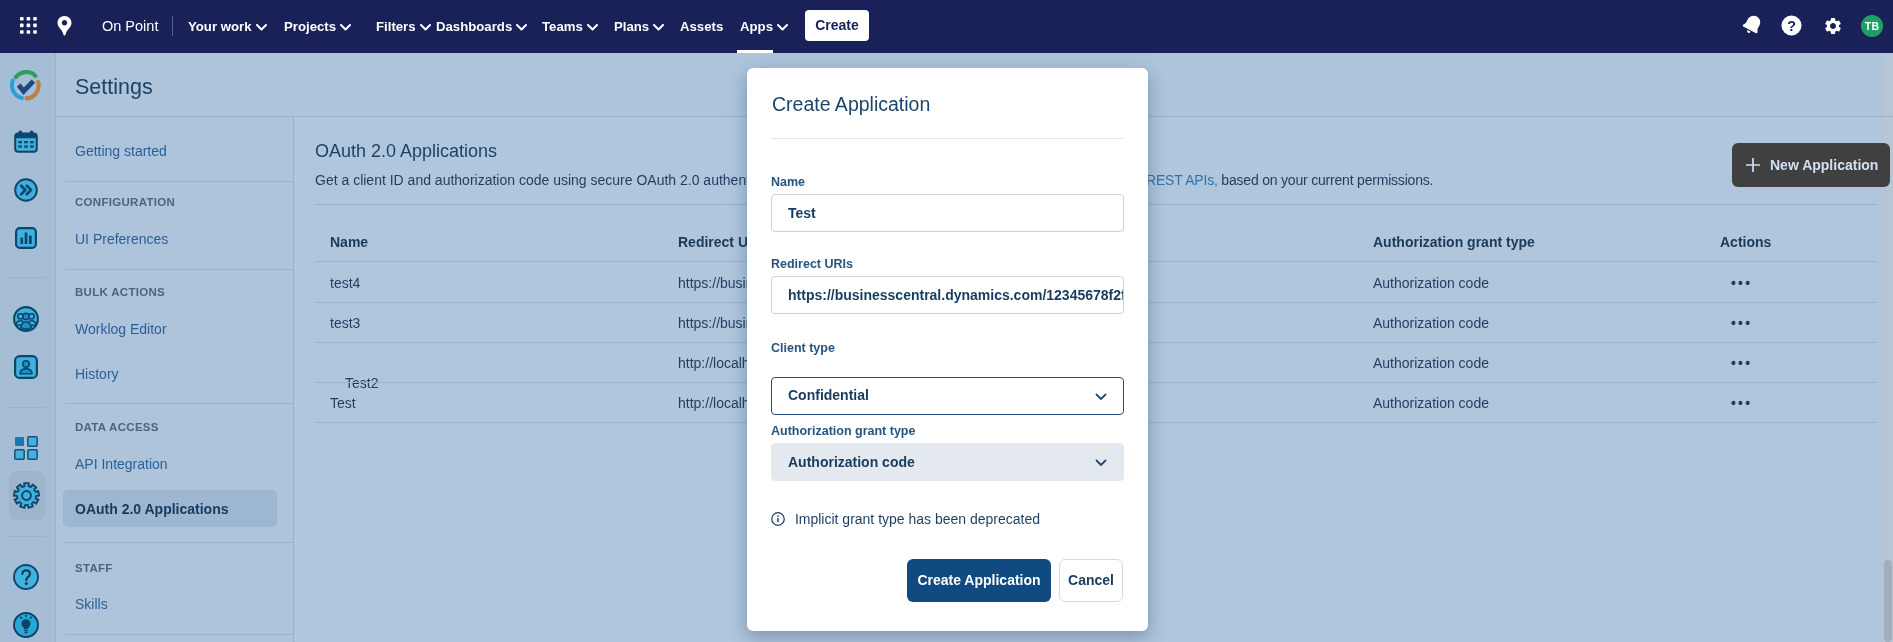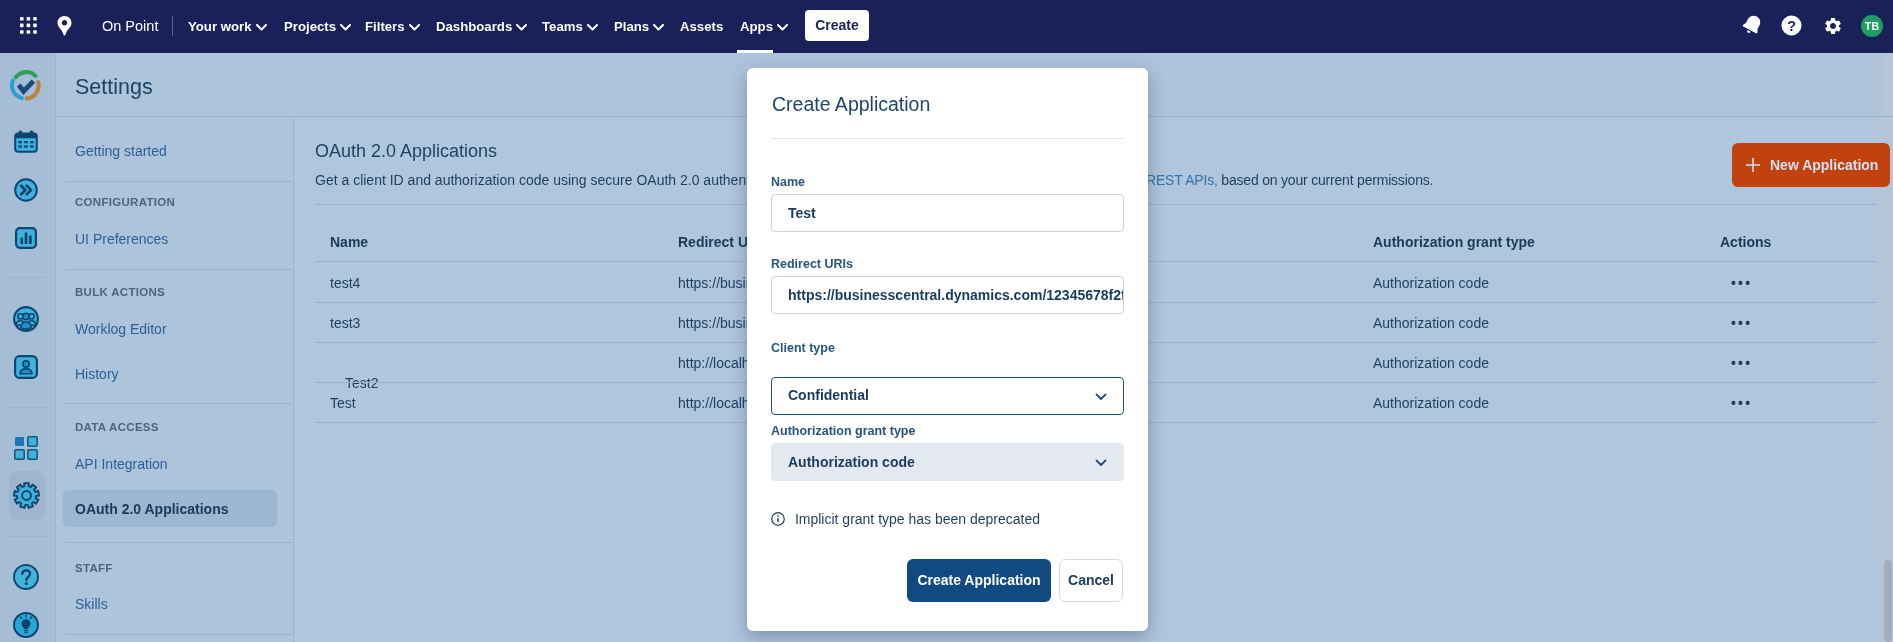--- a/index.html
+++ b/index.html
@@ -32,21 +32,21 @@
   .mlink { position:absolute; left:75px; font-size:14px; color:#2a5f97; white-space:nowrap; }
   .msec  { position:absolute; left:75px; font-size:11.5px; font-weight:700; color:#4e6478; letter-spacing:.3px; white-space:nowrap; }
   #pill { position:absolute; left:63px; top:490px; width:214px; height:37px; background:#9db6d2; border-radius:5px; }
   #pill span { position:absolute; left:12px; top:11px; font-size:14px; font-weight:700; color:#173a5c; }
 
   
   #h1 { position:absolute; left:315px; top:141px; font-size:18px; color:#1c4366; }
   #sub { position:absolute; left:315px; top:172px; font-size:14px; color:#1e3d5f; white-space:nowrap; }
   #sub a, #sub2 a { color:#3173a9; text-decoration:none; }
   #sub2 { position:absolute; left:1146px; top:172px; letter-spacing:-0.2px; font-size:14px; color:#1e3d5f; white-space:nowrap; }
-  #newapp { position:absolute; left:1732px; top:143px; width:158px; height:44px; background:#c2410c; border-radius:6px; color:#cfe0f1; }
+  #newapp { position:absolute; left:1732px; top:143px; width:158px; height:44px; background:#404040; border-radius:6px; color:#cfe0f1; }
   #newapp .tx { position:absolute; left:38px; top:14px; font-size:14px; font-weight:700; }
 
   .th { position:absolute; font-size:14px; font-weight:700; color:#1a3a57; white-space:nowrap; }
   .td { position:absolute; font-size:14px; color:#1e3d5f; white-space:nowrap; }
   .dots { position:absolute; font-size:14px; font-weight:700; color:#1e3d5f; letter-spacing:2.2px; }
 
   
   #sbtrack { position:absolute; left:1883px; top:53px; width:10px; height:589px; background:#b7c6d7; }
   #sbthumb { position:absolute; left:1884px; top:560px; width:8px; height:82px; background:#a2aebc; border-radius:4px; }
 
@@ -92,21 +92,21 @@
     <path fill="#ffffff" d="M7.5 0 C3.3 0 0.5 3.0 0.5 6.9 C0.5 11.4 5.3 13.1 6.4 18.4 C6.5 19.0 6.9 19.4 7.5 19.4 C8.1 19.4 8.5 19.0 8.6 18.4 C9.7 13.1 14.5 11.4 14.5 6.9 C14.5 3.0 11.7 0 7.5 0 Z M7.5 9.4 C6 9.4 4.8 8.2 4.8 6.7 C4.8 5.2 6 4 7.5 4 C9 4 10.2 5.2 10.2 6.7 C10.2 8.2 9 9.4 7.5 9.4 Z"></path>
   </svg>
   <span id="onpoint">On Point</span>
   <div id="navdiv"></div>
   <span class="navitem" style="left:188px">Your work<svg class="navchev" width="11" height="7" viewBox="0 0 11 7">
         <path d="M1 1 L5.5 5.5 L10 1" stroke="#fff" stroke-width="2" fill="none" stroke-linecap="round" stroke-linejoin="round"></path>
       </svg></span>
   <span class="navitem" style="left:284px">Projects<svg class="navchev" width="11" height="7" viewBox="0 0 11 7">
         <path d="M1 1 L5.5 5.5 L10 1" stroke="#fff" stroke-width="2" fill="none" stroke-linecap="round" stroke-linejoin="round"></path>
       </svg></span>
-  <span class="navitem" style="left:365px">Filters<svg class="navchev" width="11" height="7" viewBox="0 0 11 7">
+  <span class="navitem" style="left:376px">Filters<svg class="navchev" width="11" height="7" viewBox="0 0 11 7">
         <path d="M1 1 L5.5 5.5 L10 1" stroke="#fff" stroke-width="2" fill="none" stroke-linecap="round" stroke-linejoin="round"></path>
       </svg></span>
   <span class="navitem" style="left:436px">Dashboards<svg class="navchev" width="11" height="7" viewBox="0 0 11 7">
         <path d="M1 1 L5.5 5.5 L10 1" stroke="#fff" stroke-width="2" fill="none" stroke-linecap="round" stroke-linejoin="round"></path>
       </svg></span>
   <span class="navitem" style="left:542px">Teams<svg class="navchev" width="11" height="7" viewBox="0 0 11 7">
         <path d="M1 1 L5.5 5.5 L10 1" stroke="#fff" stroke-width="2" fill="none" stroke-linecap="round" stroke-linejoin="round"></path>
       </svg></span>
   <span class="navitem" style="left:614px">Plans<svg class="navchev" width="11" height="7" viewBox="0 0 11 7">
         <path d="M1 1 L5.5 5.5 L10 1" stroke="#fff" stroke-width="2" fill="none" stroke-linecap="round" stroke-linejoin="round"></path>

